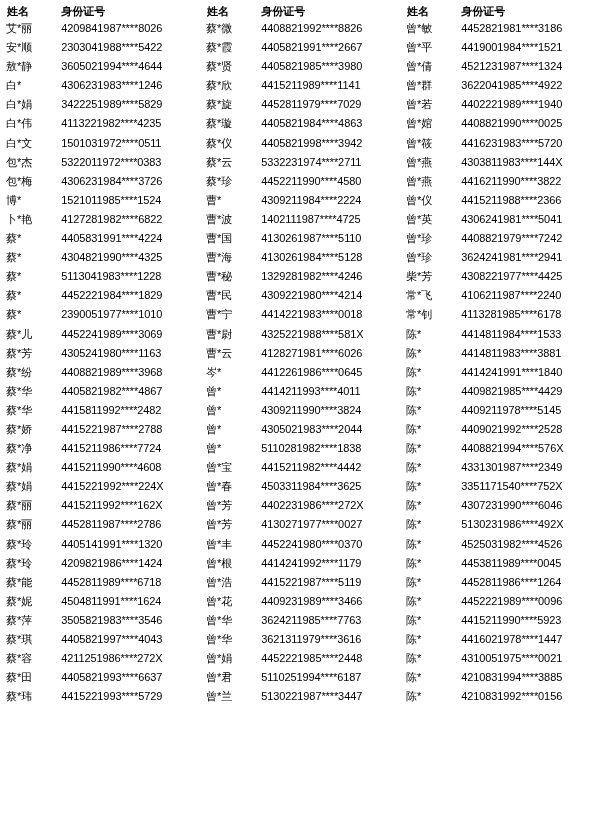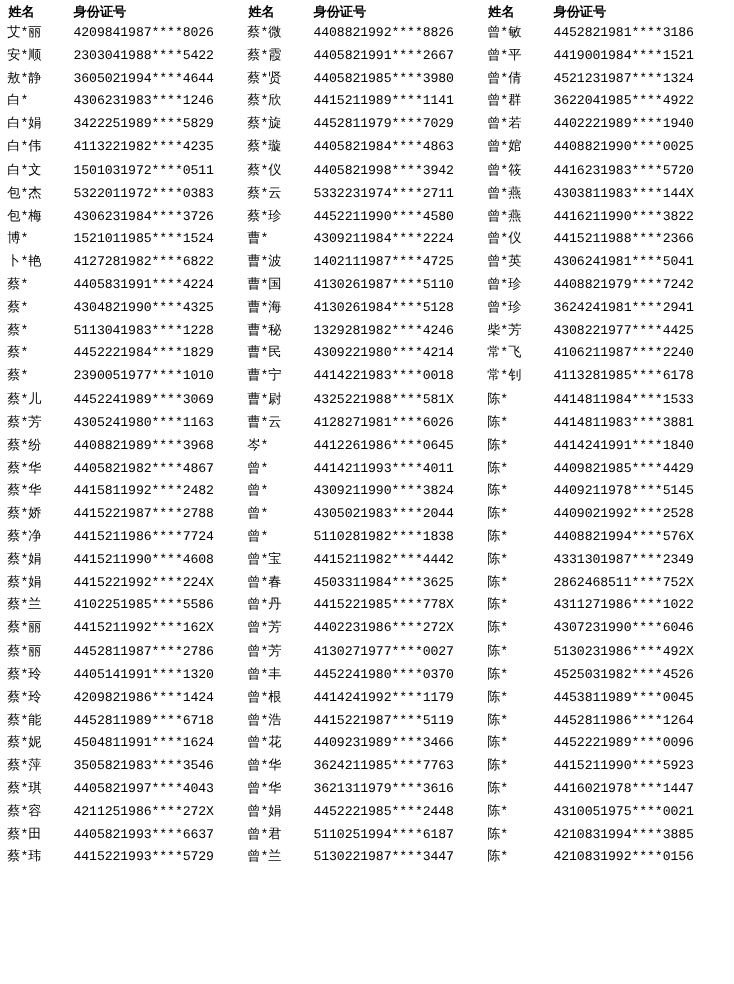--- a/index.html
+++ b/index.html
@@ -15,21 +15,20 @@
   }
   #sheet {
     width: 612px;
     box-sizing: border-box;
     padding: 4px 6px 0 6px;
   }
   table.grid {
     width: 100%;
     border-collapse: collapse;
     table-layout: fixed;
-    font-family: Liberation Mono, monospace;
   }
   table.grid td, table.grid th {
     padding: 0;
     vertical-align: top;
   }
   col.c-name { width: 9.2%; }
   col.c-id   { width: 24.1%; }
   .hdr {
     font-size: 11px;
     font-weight: bold;
@@ -270,29 +269,21 @@
           <td class="cell-id">4415211982****4442</td>
           <td class="cell-name">陈*</td>
           <td class="cell-id">4331301987****2349</td>
         </tr>
         <tr>
           <td class="cell-name">蔡*娟</td>
           <td class="cell-id">4415221992****224X</td>
           <td class="cell-name">曾*春</td>
           <td class="cell-id">4503311984****3625</td>
           <td class="cell-name">陈*</td>
-          <td class="cell-id">2862468511****752X</td>
-        </tr>
-        <tr>
-          <td class="cell-name">蔡*兰</td>
-          <td class="cell-id">4102251985****5586</td>
-          <td class="cell-name">曾*丹</td>
-          <td class="cell-id">4415221985****778X</td>
-          <td class="cell-name">陈*</td>
-          <td class="cell-id">4311271986****1022</td>
+          <td class="cell-id">3351171540****752X</td>
         </tr>
         <tr>
           <td class="cell-name">蔡*丽</td>
           <td class="cell-id">4415211992****162X</td>
           <td class="cell-name">曾*芳</td>
           <td class="cell-id">4402231986****272X</td>
           <td class="cell-name">陈*</td>
           <td class="cell-id">4307231990****6046</td>
         </tr>
         <tr>

